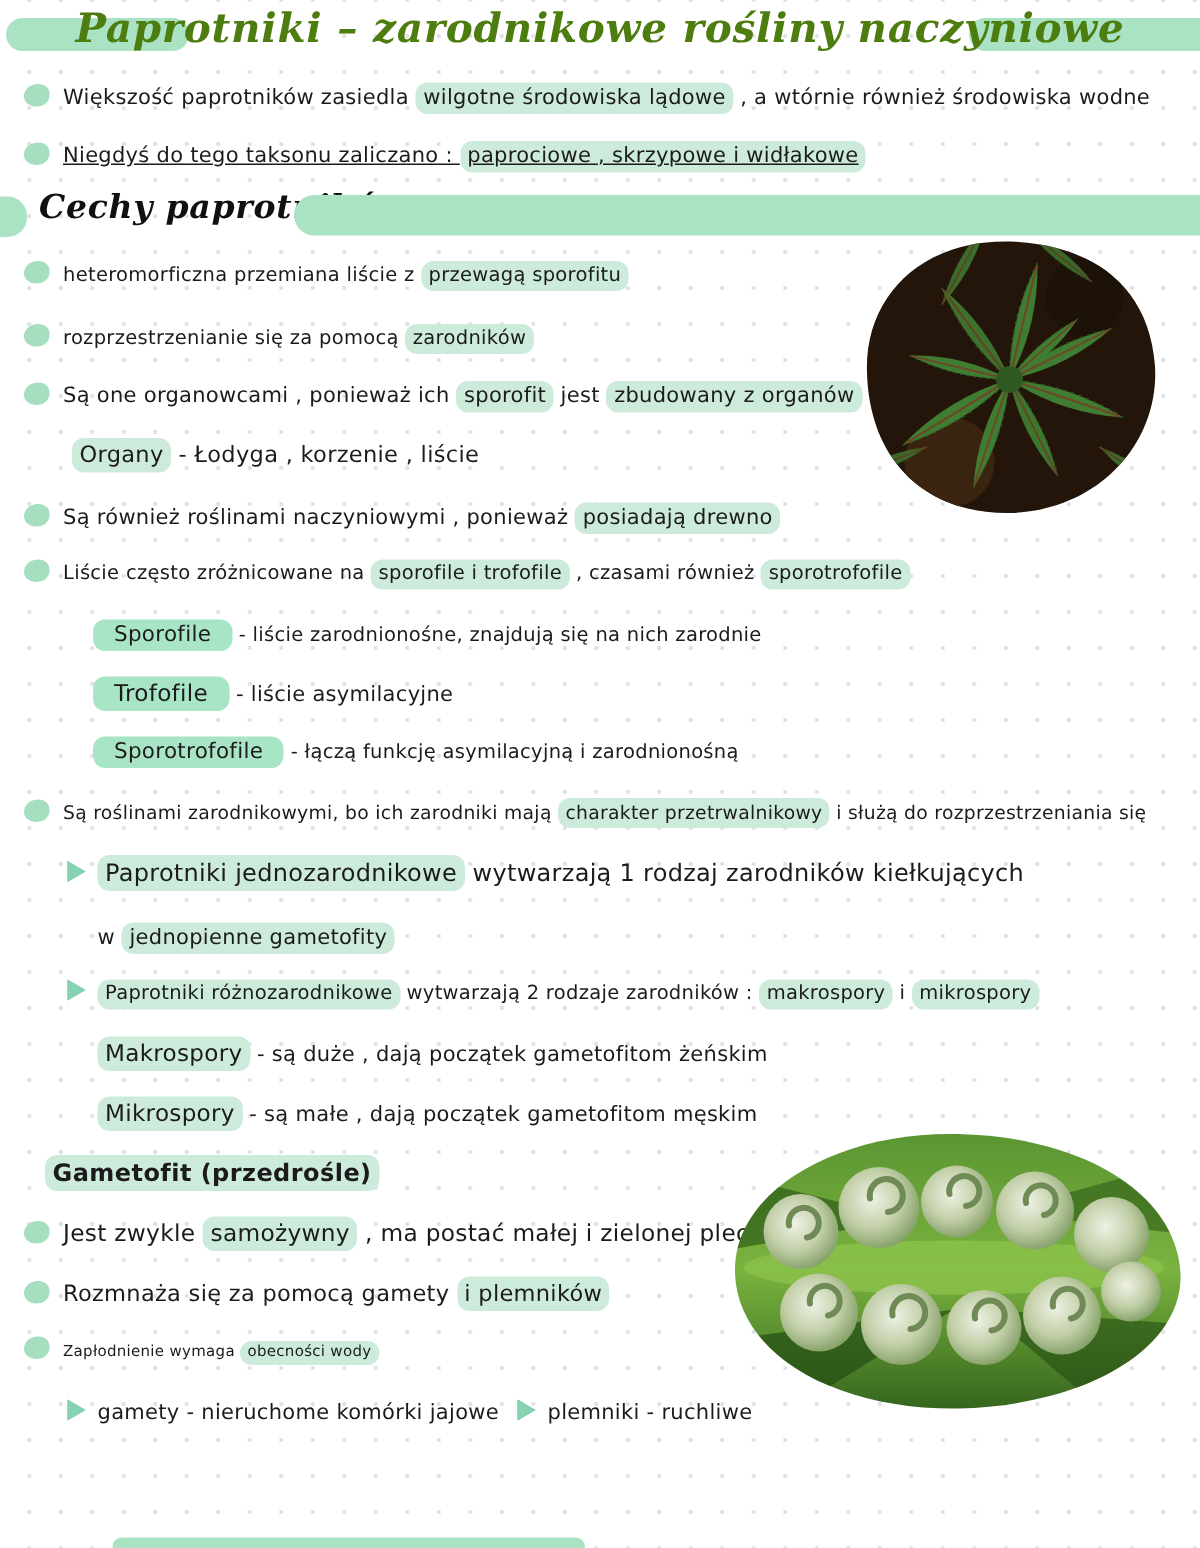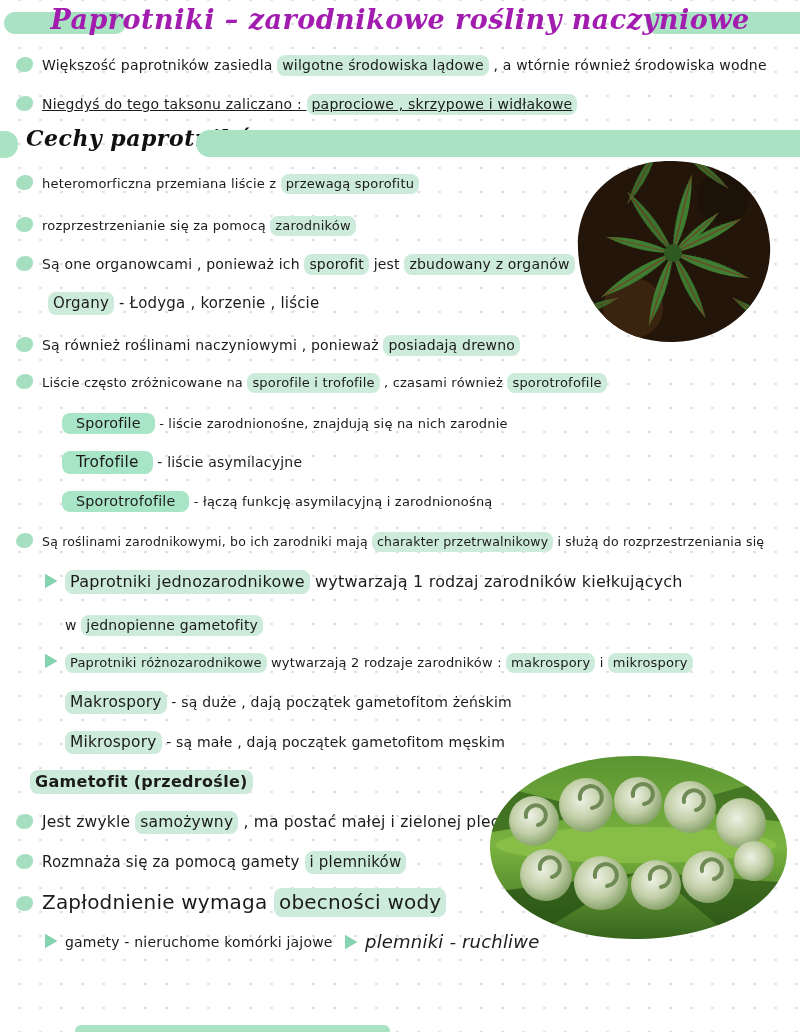--- a/index.html
+++ b/index.html
@@ -10,21 +10,21 @@
     background-size:21px 24px;background-position:9px 12px;
     font-family:"DejaVu Sans",sans-serif;color:var(--ink,#1b1b1b);
   }
   .page{position:absolute;inset:0;}
   
   .title-pill{position:absolute;height:22px;background:var(--banner,#a9e3c4);}
   .pill-left{left:4px;top:12px;width:122px;border-radius:12px;}
   .pill-right{left:646px;top:12px;width:154px;border-radius:12px 0 0 12px;}
   .page-title{
     position:absolute;left:0;top:4px;width:100%;margin:0;text-align:center;
-    font:bold italic 27px "DejaVu Serif",serif;letter-spacing:.5px;color:#a21caf;
+    font:bold italic 27px "DejaVu Serif",serif;letter-spacing:.5px;color:#4d7c0f;
   }
   
   .line{position:absolute;white-space:nowrap;line-height:24px;font-size:15px;}
   .line .bullet{
     display:inline-block;vertical-align:-2px;margin-right:9px;
     width:17px;height:15px;background:var(--bullet,#a6dfc0);
     border-radius:60% 45% 55% 50%;
   }
   .line .arrow{
     display:inline-block;vertical-align:-1px;margin-right:8px;
@@ -84,23 +84,23 @@
       <div class="line def" style="top: 489px; left: 62px; font-size: 13px;"><span class="seg h2">Sporotrofofile</span><span class="seg"> - łączą funkcję asymilacyjną i zarodnionośną</span></div>
       <div class="line bullet" style="top: 530px; left: 16px; font-size: 12.5px;"><span class="bullet"></span><span class="seg">Są roślinami zarodnikowymi, bo ich zarodniki mają </span><span class="seg h1">charakter przetrwalnikowy</span><span class="seg"> i służą do rozprzestrzeniania się</span></div>
       <div class="line arrow" style="top: 570px; left: 45px; font-size: 16px;"><span class="arrow"></span><span class="seg h1">Paprotniki jednozarodnikowe</span><span class="seg"> wytwarzają 1 rodzaj zarodników kiełkujących</span></div>
       <div class="line plain" style="top: 613px; left: 65px; font-size: 14px;"><span class="seg">w </span><span class="seg h1">jednopienne gametofity</span></div>
       <div class="line arrow" style="top: 651px; left: 45px; font-size: 13px;"><span class="arrow"></span><span class="seg h1">Paprotniki różnozarodnikowe</span><span class="seg"> wytwarzają 2 rodzaje zarodników :  </span><span class="seg h1">makrospory</span><span class="seg"> i </span><span class="seg h1">mikrospory</span></div>
       <div class="line def" style="top: 690px; left: 65px; font-size: 14px;"><span class="seg h1">Makrospory</span><span class="seg"> - są duże , dają początek gametofitom żeńskim</span></div>
       <div class="line def" style="top: 730px; left: 65px; font-size: 14px;"><span class="seg h1">Mikrospory</span><span class="seg"> - są małe , dają początek gametofitom męskim</span></div>
       <div class="line header2" style="top: 770px; left: 30px; font-size: 16px;"><span class="seg h1">Gametofit (przedrośle)</span></div>
       <div class="line bullet" style="top: 810px; left: 16px; font-size: 15.5px;"><span class="bullet"></span><span class="seg">Jest zwykle </span><span class="seg h1">samożywny</span><span class="seg"> , ma postać małej i zielonej plechy</span></div>
       <div class="line bullet" style="top: 850px; left: 16px; font-size: 15px;"><span class="bullet"></span><span class="seg">Rozmnaża się za pomocą gamety </span><span class="seg h1">i plemników</span></div>
-      <div class="line bullet" style="top: 890px; left: 16px; font-size: 20px;"><span class="bullet"></span><span class="seg">Zapłodnienie wymaga </span><span class="seg h1">obecności wody</span></div>
+      <div class="line bullet" style="top: 890px; left: 16px; font-size: 10px;"><span class="bullet"></span><span class="seg">Zapłodnienie wymaga </span><span class="seg h1">obecności wody</span></div>
       <div class="line arrow" style="top: 930px; left: 45px; font-size: 14px;"><span class="arrow"></span><span class="seg">gamety - nieruchome komórki jajowe</span></div>
-      <div class="line arrow" style="top: 930px; left: 345px; font-size: 18px; font-style: italic;"><span class="arrow"></span><span class="seg">plemniki - ruchliwe</span></div>
+      <div class="line arrow" style="top: 930px; left: 345px; font-size: 14px;"><span class="arrow"></span><span class="seg">plemniki - ruchliwe</span></div>
     </div>
 
   <svg class="photo fern-photo" width="202" height="188" viewBox="0 0 202 188">
     <defs>
       <clipPath id="fernClip">
         <path d="M101,3 C152,5 193,30 197,86 C200,136 161,182 101,184 C46,185 7,151 5,91 C3,36 46,1 101,3 Z"></path>
       </clipPath>
       <g id="frond">
         <path d="M0,0 Q38,-10 76,-2 Q38,9 0,0 Z" fill="#3f7d33"></path>
         <path d="M0,0 Q38,-10 76,-2" stroke="#2c5a22" stroke-width="1" fill="none" stroke-dasharray="2,3"></path>

